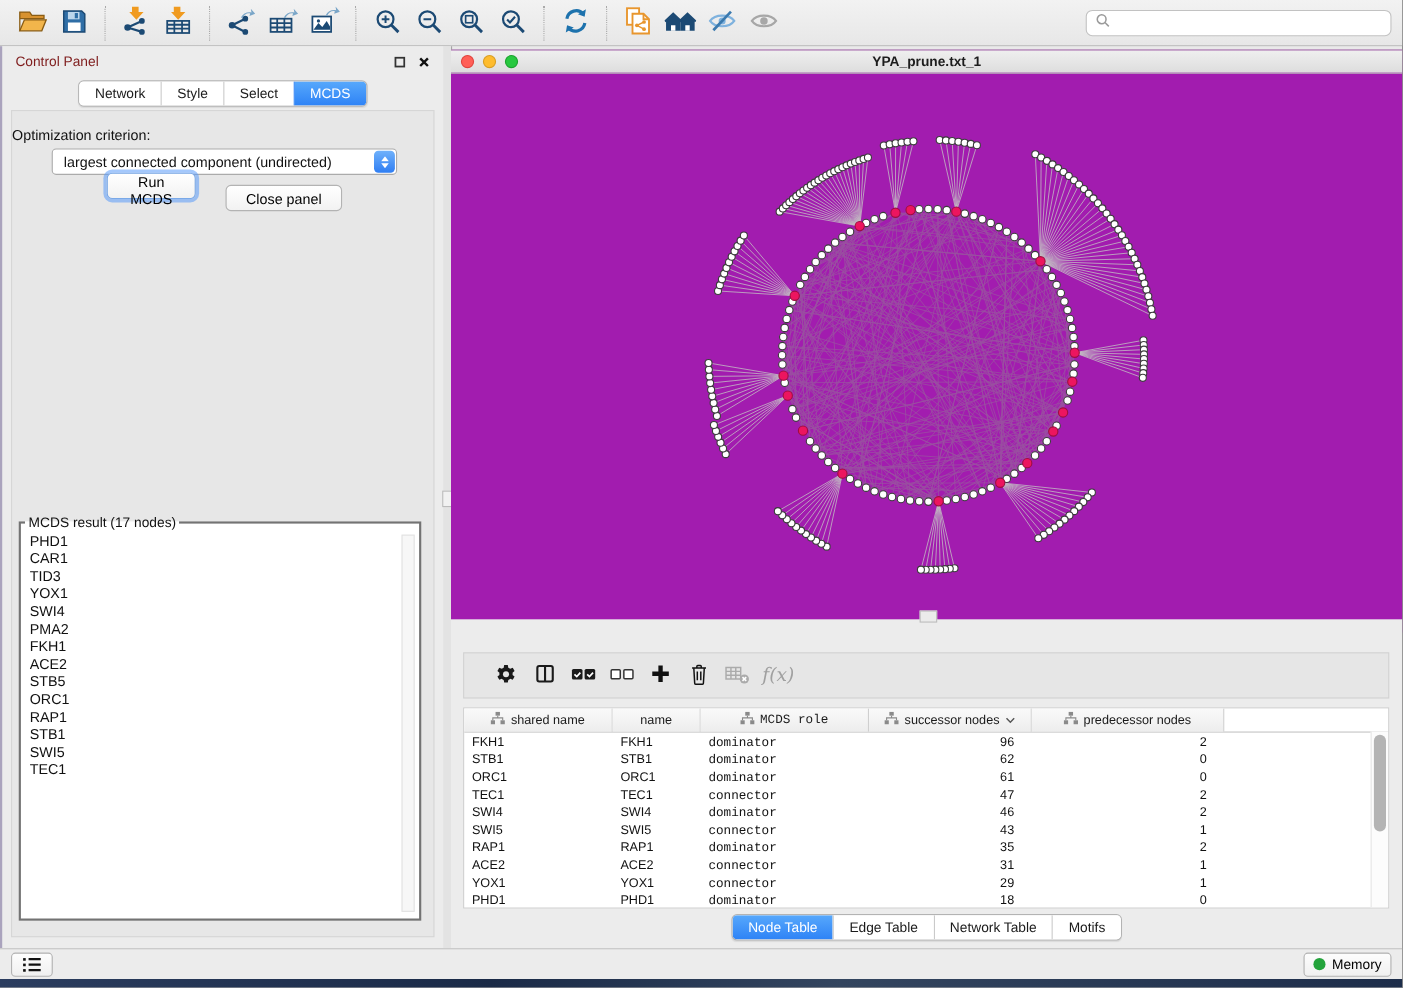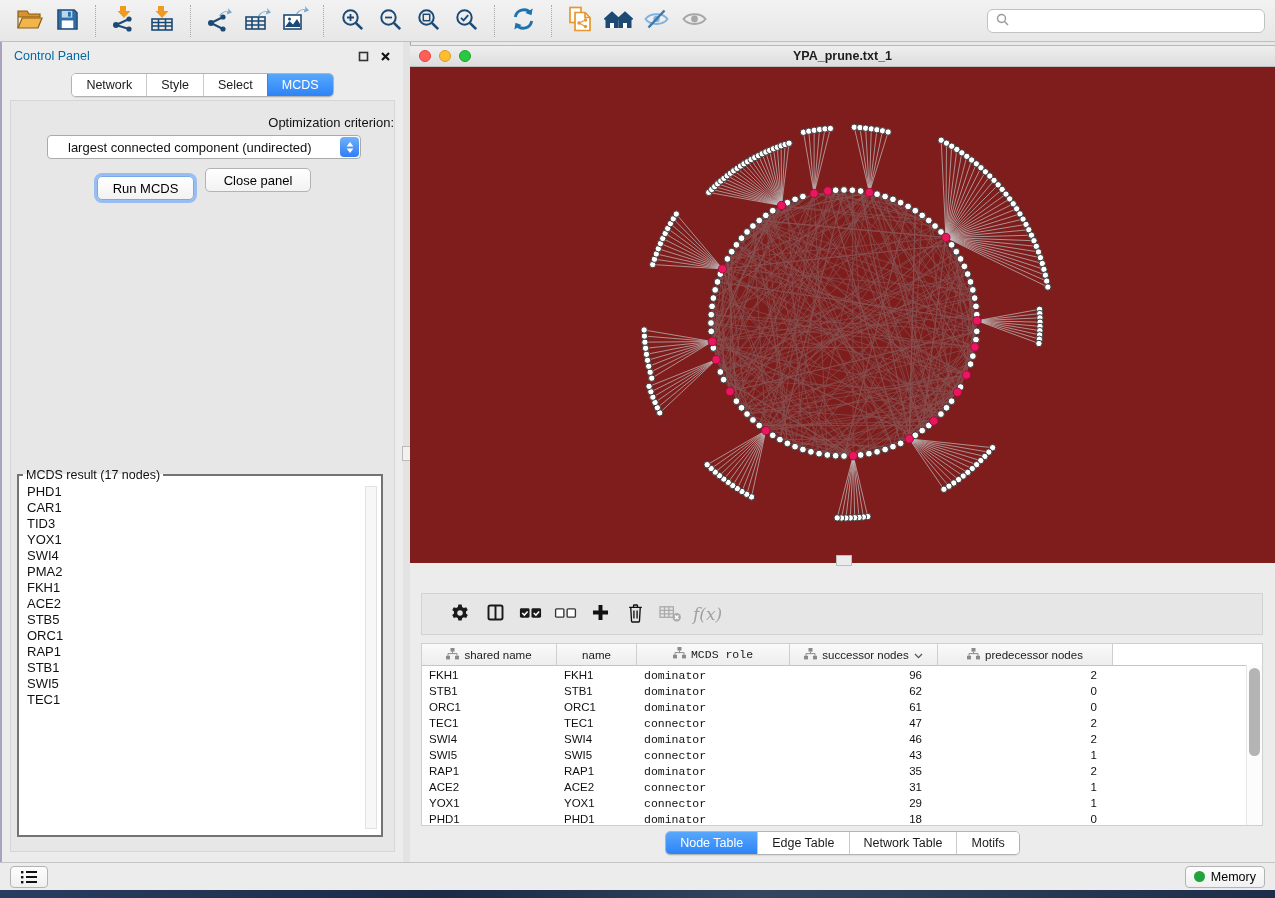--- a/index.html
+++ b/index.html
@@ -7,47 +7,47 @@
   
   .toolbar{position:absolute;top:0;left:0;right:0;height:42px;background:linear-gradient(#f2f2f2,#e7e7e7);border-bottom:1px solid #bfbfbf;display:flex;align-items:center;padding:0 10px;box-sizing:border-box;}
   .tb-group{display:flex;align-items:center;}
   .tb-btn{width:36px;height:36px;border:none;background:transparent;display:flex;align-items:center;justify-content:center;padding:0;margin:0 1px;cursor:default;}
   .tb-btn.dim{opacity:.85;}
   .tb-sep{width:0;height:32px;border-left:1px dotted #a9a9a9;margin:0 9px;}
   .search{margin-left:auto;display:flex;align-items:center;gap:6px;background:#fff;border:1px solid #c2c2c2;border-radius:6px;height:24px;width:278px;padding:0 8px;box-sizing:border-box;}
   .search input{border:none;outline:none;flex:1;font-size:12px;background:transparent;font-family:"Liberation Sans",sans-serif;}
   
   .control-panel{position:absolute;top:42px;left:0;width:403px;bottom:36px;background:#ececec;border-left:2px solid #aaa3bd;box-sizing:border-box;}
-  .panel-hd{height:28px;display:flex;align-items:center;padding:0 12px;font-size:12.5px;color:#0369a1;}
+  .panel-hd{height:28px;display:flex;align-items:center;padding:0 12px;font-size:12.5px;color:#7f1d1d;}
   .wc{margin-left:auto;display:flex;gap:11px;align-items:center;}
   .wc button{border:none;background:transparent;padding:0;display:flex;align-items:center;}
   .cp-tabs{position:absolute;top:31px;left:0;right:0;display:flex;justify-content:center;}
   .seg{display:flex;border:1px solid #b3b3b3;border-radius:5px;overflow:hidden;background:#fff;height:22px;box-shadow:0 1px 1px rgba(0,0,0,.08);}
   .seg-btn{border:none;background:#fff;font-size:12.5px;padding:0 14px;border-left:1px solid #cacaca;color:#1b1b1b;height:22px;cursor:default;font-family:"Liberation Sans",sans-serif;}
   .seg-btn:first-child{border-left:none;}
   .seg-btn.active{background:linear-gradient(#57a8fc,#2e83f6);color:#fff;border-left-color:#2e83f6;}
   .cp-content{position:absolute;left:8px;right:8px;top:58px;bottom:10px;background:#e7e7e7;border:1px solid #d6d6d6;}
-  .opt-label{position:absolute;top:14px;left:0;right:0;text-align:right;font-size:13px;}
-  .criterion{position:absolute;top:34px;left:36px;width:314px;height:24px;background:#fff;border:1px solid #ababab;border-radius:4px;display:flex;align-items:center;box-sizing:border-box;padding-left:20px;font-size:13px;}
+  .opt-label{position:absolute;top:14px;left:0;right:0;text-align:left;font-size:13px;}
+  .criterion{position:absolute;top:34px;left:36px;width:314px;height:24px;background:#fff;border:1px solid #ababab;border-radius:4px;display:flex;align-items:center;box-sizing:border-box;padding-left:10px;font-size:13px;}
   .criterion .stepper{margin-left:auto;width:19px;height:20px;margin-right:1px;border-radius:4px;background:linear-gradient(#6fb1fb,#2f7ef3);display:flex;flex-direction:column;align-items:center;justify-content:center;gap:1px;}
   .btn{height:24px;border:1px solid #b3b3b3;border-radius:5px;background:linear-gradient(#fff,#f2f2f2);font-size:13px;padding:0 12px;font-family:"Liberation Sans",sans-serif;cursor:default;}
   .btn.focused{box-shadow:0 0 0 3px rgba(90,155,250,.55);border-color:#7aa9e8;}
-  .run-btn{position:absolute;top:75px;left:86px;width:97px;}
+  .run-btn{position:absolute;top:56px;left:86px;width:81px;}
   .closep-btn{position:absolute;top:67px;left:194px;width:106px;}
   .mcds-fs{position:absolute;left:6px;right:11px;top:367px;bottom:14px;margin:0;border:2px solid #737373;background:#fff;padding:0;font-size:12.5px;}
   .mcds-fs legend{font-size:12.5px;padding:0 3px;margin-left:4px;}
   .mcds-list{position:absolute;inset:2px 16px 4px 8px;overflow:hidden;}
   .mcds-list .li{font-size:13px;line-height:16px;}
   .list-track{position:absolute;top:4px;right:4px;bottom:6px;width:10px;background:#f7f7f7;border:1px solid #e2e2e2;}
   
   .vsplit{position:absolute;top:42px;left:403px;width:7px;bottom:36px;background:#e3e3e3;border-right:1px solid #a5a5a5;}
   .vsplit .handle{position:absolute;top:404px;left:-1px;width:8px;height:13px;background:#f1f1f1;border:1px solid #bbb;}
   
   .right{position:absolute;top:42px;left:410px;right:0;bottom:36px;}
-  .net-window{position:absolute;top:3px;left:0;right:0;height:530px;background:#7f1d1d;border-top:1px solid #b9b9b9;box-sizing:border-box;}
+  .net-window{position:absolute;top:3px;left:0;right:0;height:530px;background:#a21caf;border-top:1px solid #b9b9b9;box-sizing:border-box;}
   .net-title{height:20px;background:linear-gradient(#efefef,#dddddd);border-bottom:1px solid #bdbdbd;position:relative;display:flex;align-items:center;justify-content:center;font-size:12.5px;font-weight:700;color:#1d1d1d;}
   .lights{position:absolute;left:9px;top:0;bottom:0;display:flex;align-items:center;gap:8px;}
   .light{width:12px;height:12px;border-radius:50%;box-sizing:border-box;}
   .net-canvas{display:block;}
   .hsplit-handle{position:absolute;top:513px;left:calc(50% - 7px);width:14px;height:9px;background:#ebebeb;border:1px solid #bdbdbd;z-index:4;}
   
   .table-panel{position:absolute;top:521px;left:0;right:0;bottom:0;background:#ececec;}
   .tp-toolbar{position:absolute;top:30px;left:11px;right:12px;height:42px;background:#e6e6e6;border:1px solid #d2d2d2;display:flex;align-items:center;box-sizing:border-box;padding-left:22px;}
   .tt-btn{width:32px;height:32px;border:none;background:transparent;display:flex;align-items:center;justify-content:center;margin-right:3px;padding:0;}
   .tt-btn.fx{width:auto;font-family:"DejaVu Serif",serif;font-style:italic;font-size:17px;color:#a0a0a0;padding:0 4px;}

